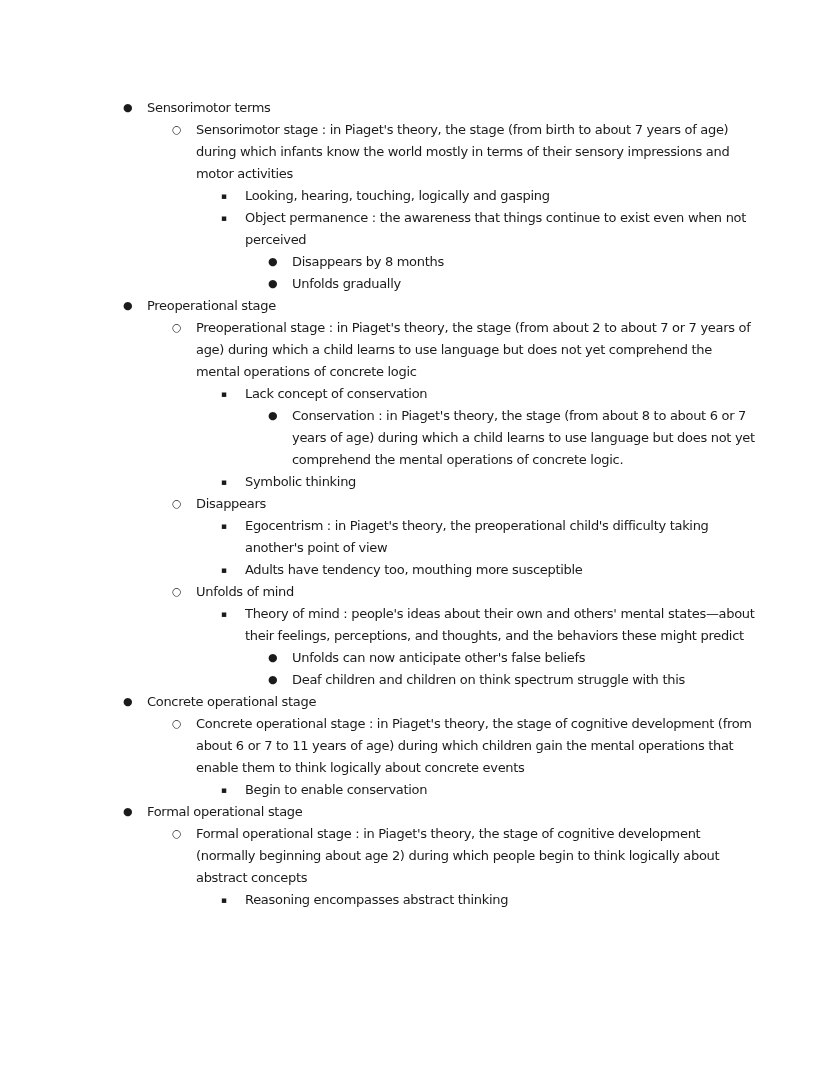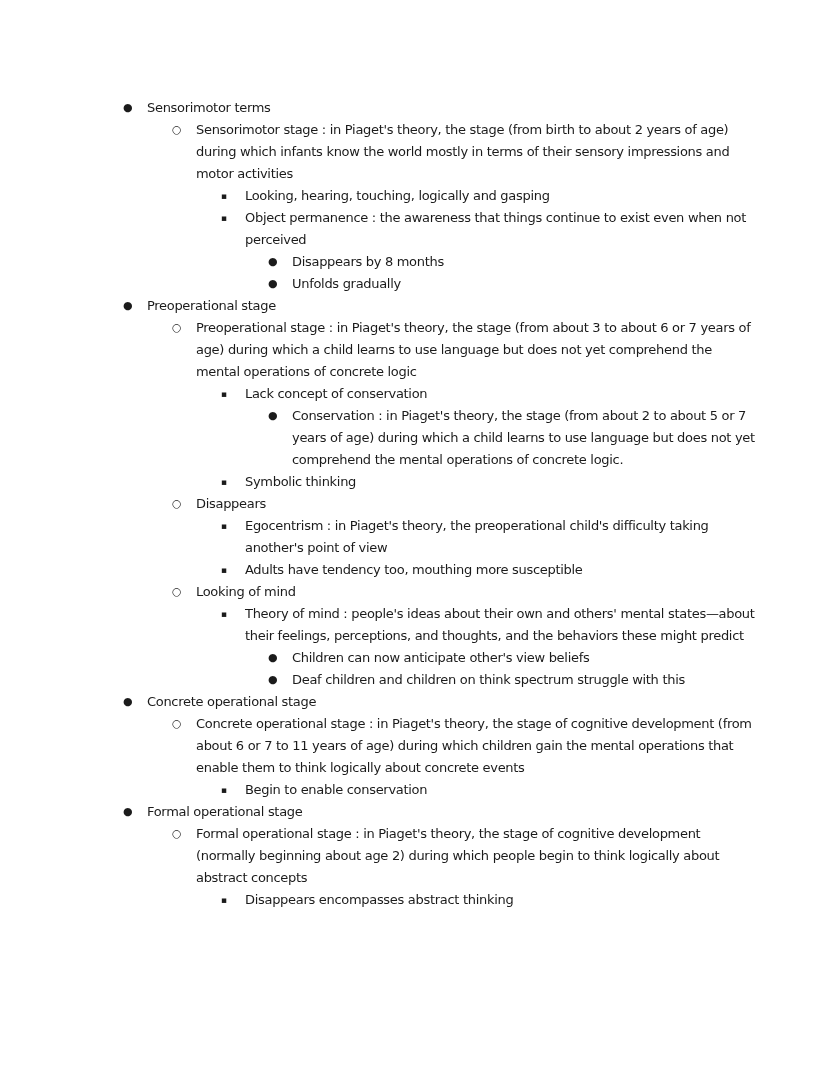--- a/index.html
+++ b/index.html
@@ -52,21 +52,21 @@
 <body style="background: rgb(255, 255, 255);">
 
 <div class="doc-page">
   <div id="outline" style="color: rgb(27, 27, 27);">
       <div class="outline-item lvl1">
         <span class="bullet">●</span>
         <span class="item-text">Sensorimotor terms</span>
       </div>
       <div class="outline-item lvl2">
         <span class="bullet">○</span>
-        <span class="item-text">Sensorimotor stage : in Piaget's theory, the stage (from birth to about 2 years of age) during which infants know the world mostly in terms of their sensory impressions and motor activities</span>
+        <span class="item-text">Sensorimotor stage : in Piaget's theory, the stage (from birth to about 7 years of age) during which infants know the world mostly in terms of their sensory impressions and motor activities</span>
       </div>
       <div class="outline-item lvl3">
         <span class="bullet">▪</span>
         <span class="item-text">Looking, hearing, touching, logically and gasping</span>
       </div>
       <div class="outline-item lvl3">
         <span class="bullet">▪</span>
         <span class="item-text">Object permanence : the awareness that things continue to exist even when not perceived</span>
       </div>
       <div class="outline-item lvl4">
@@ -76,57 +76,57 @@
       <div class="outline-item lvl4">
         <span class="bullet">●</span>
         <span class="item-text">Unfolds gradually</span>
       </div>
       <div class="outline-item lvl1">
         <span class="bullet">●</span>
         <span class="item-text">Preoperational stage</span>
       </div>
       <div class="outline-item lvl2">
         <span class="bullet">○</span>
-        <span class="item-text">Preoperational stage : in Piaget's theory, the stage (from about 3 to about 6 or 7 years of age) during which a child learns to use language but does not yet comprehend the mental operations of concrete logic</span>
+        <span class="item-text">Preoperational stage : in Piaget's theory, the stage (from about 2 to about 7 or 7 years of age) during which a child learns to use language but does not yet comprehend the mental operations of concrete logic</span>
       </div>
       <div class="outline-item lvl3">
         <span class="bullet">▪</span>
         <span class="item-text">Lack concept of conservation</span>
       </div>
       <div class="outline-item lvl4">
         <span class="bullet">●</span>
-        <span class="item-text">Conservation : in Piaget's theory, the stage (from about 2 to about 5 or 7 years of age) during which a child learns to use language but does not yet comprehend the mental operations of concrete logic.</span>
+        <span class="item-text">Conservation : in Piaget's theory, the stage (from about 8 to about 6 or 7 years of age) during which a child learns to use language but does not yet comprehend the mental operations of concrete logic.</span>
       </div>
       <div class="outline-item lvl3">
         <span class="bullet">▪</span>
         <span class="item-text">Symbolic thinking</span>
       </div>
       <div class="outline-item lvl2">
         <span class="bullet">○</span>
         <span class="item-text">Disappears</span>
       </div>
       <div class="outline-item lvl3">
         <span class="bullet">▪</span>
         <span class="item-text">Egocentrism : in Piaget's theory, the preoperational child's difficulty taking another's point of view</span>
       </div>
       <div class="outline-item lvl3">
         <span class="bullet">▪</span>
         <span class="item-text">Adults have tendency too, mouthing more susceptible</span>
       </div>
       <div class="outline-item lvl2">
         <span class="bullet">○</span>
-        <span class="item-text">Looking of mind</span>
+        <span class="item-text">Unfolds of mind</span>
       </div>
       <div class="outline-item lvl3">
         <span class="bullet">▪</span>
         <span class="item-text">Theory of mind : people's ideas about their own and others' mental states—about their feelings, perceptions, and thoughts, and the behaviors these might predict</span>
       </div>
       <div class="outline-item lvl4">
         <span class="bullet">●</span>
-        <span class="item-text">Children can now anticipate other's view beliefs</span>
+        <span class="item-text">Unfolds can now anticipate other's false beliefs</span>
       </div>
       <div class="outline-item lvl4">
         <span class="bullet">●</span>
         <span class="item-text">Deaf children and children on think spectrum struggle with this</span>
       </div>
       <div class="outline-item lvl1">
         <span class="bullet">●</span>
         <span class="item-text">Concrete operational stage</span>
       </div>
       <div class="outline-item lvl2">
@@ -140,16 +140,16 @@
       <div class="outline-item lvl1">
         <span class="bullet">●</span>
         <span class="item-text">Formal operational stage</span>
       </div>
       <div class="outline-item lvl2">
         <span class="bullet">○</span>
         <span class="item-text">Formal operational stage : in Piaget's theory, the stage of cognitive development (normally beginning about age 2) during which people begin to think logically about abstract concepts</span>
       </div>
       <div class="outline-item lvl3">
         <span class="bullet">▪</span>
-        <span class="item-text">Disappears encompasses abstract thinking</span>
+        <span class="item-text">Reasoning encompasses abstract thinking</span>
       </div>
     </div>
 </div>
 
 </body></html>

